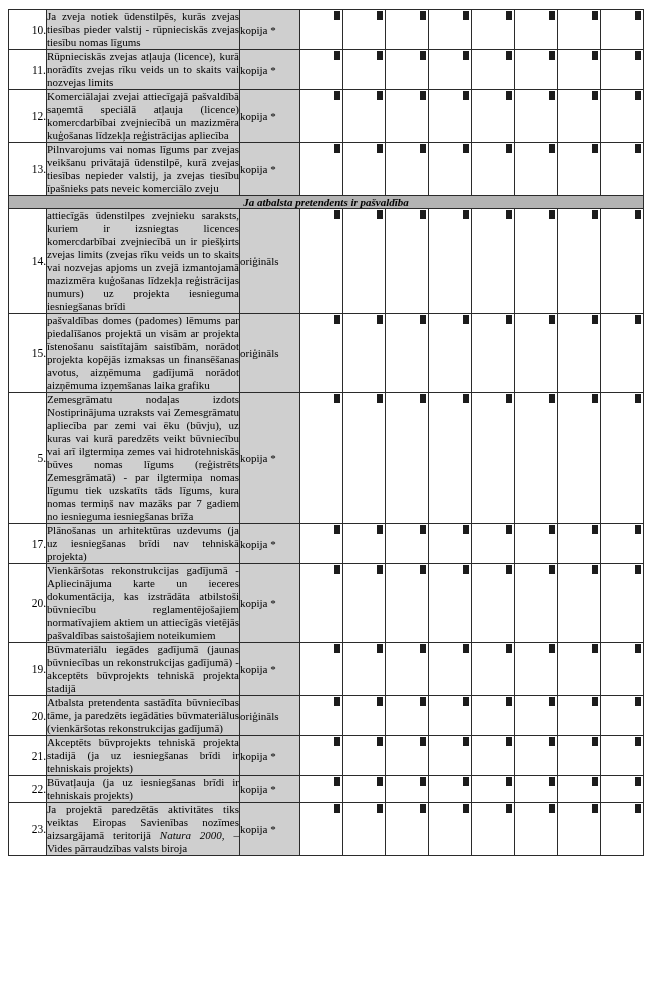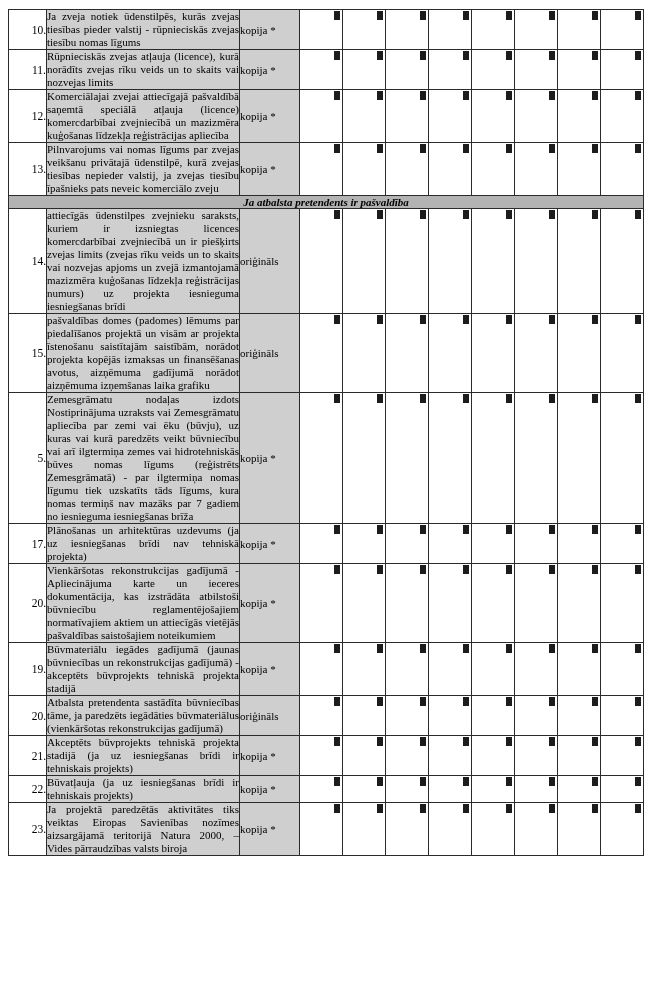--- a/index.html
+++ b/index.html
@@ -45,21 +45,21 @@
     background:var(--section);
     text-align:center;font-weight:bold;font-size:11px;
     padding:2px 2px;
     font-style:italic;
   }
   .mark{
     position:absolute;top:1px;right:2px;
     width:6px;height:9px;background:var(--mark);
     display:block;
   }
-  .it{}
+  .it{font-style:italic;}
 </style>
 </head>
 <body>
 
 <div class="page">
   <table class="doc-table">
     <colgroup>
       <col style="width:38px">
       <col style="width:193px">
       <col style="width:60px">

